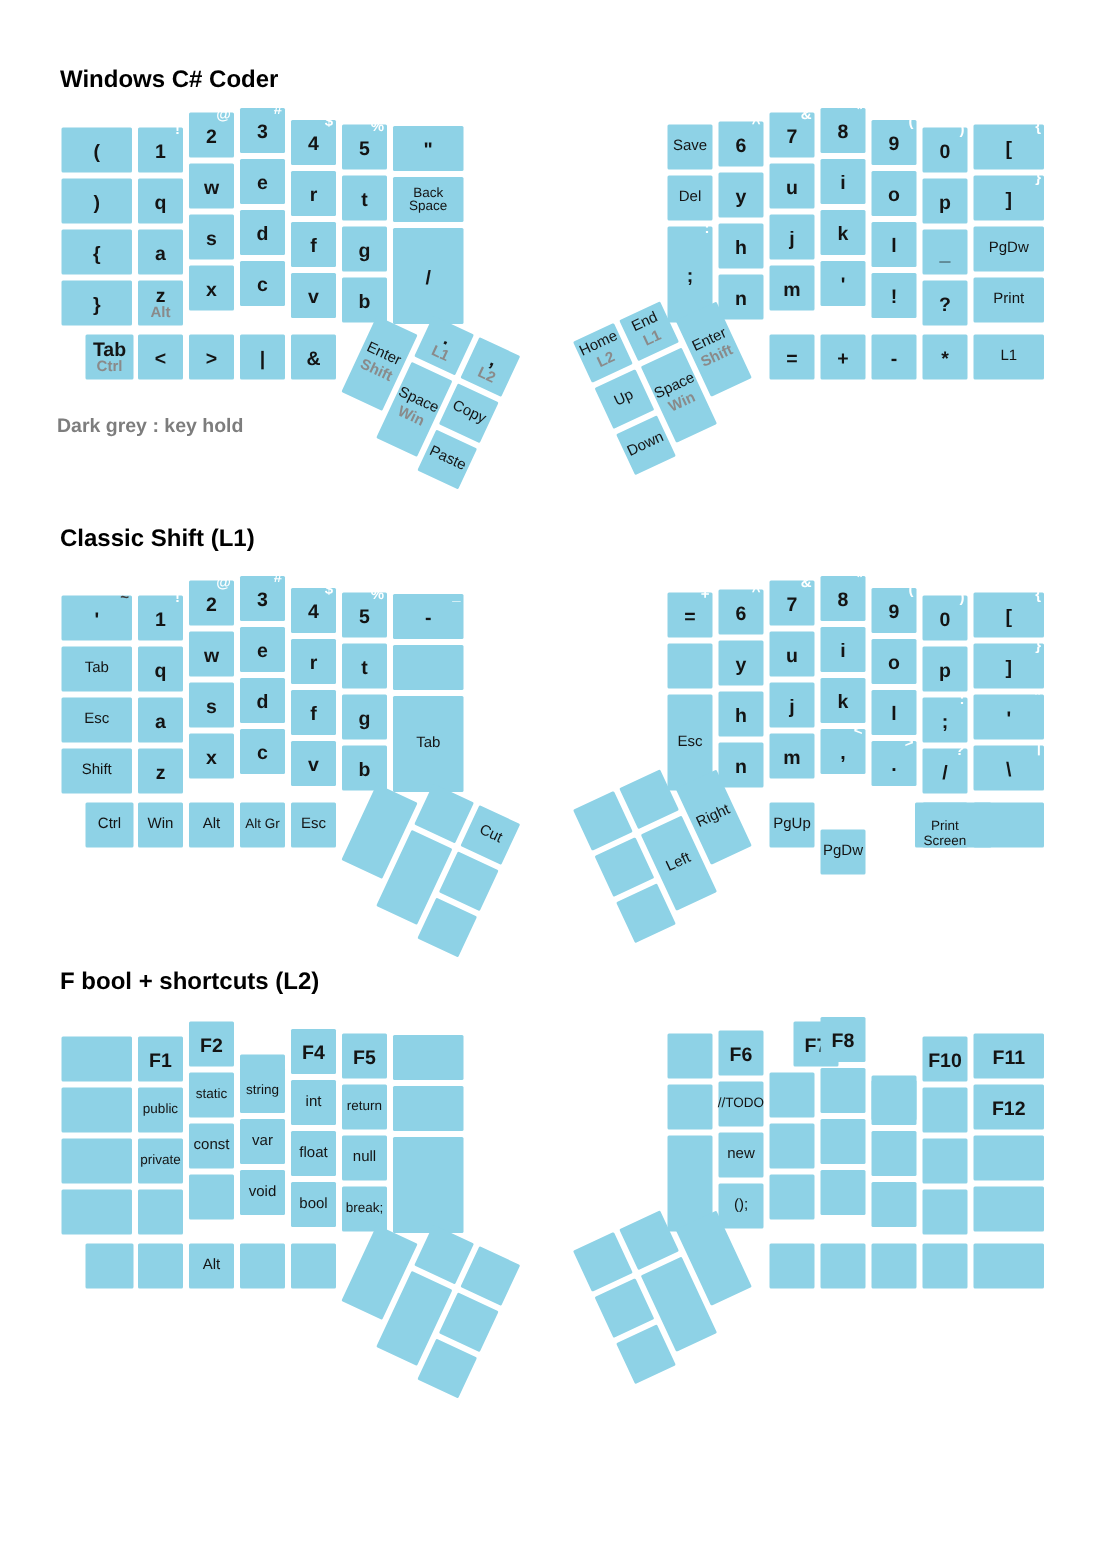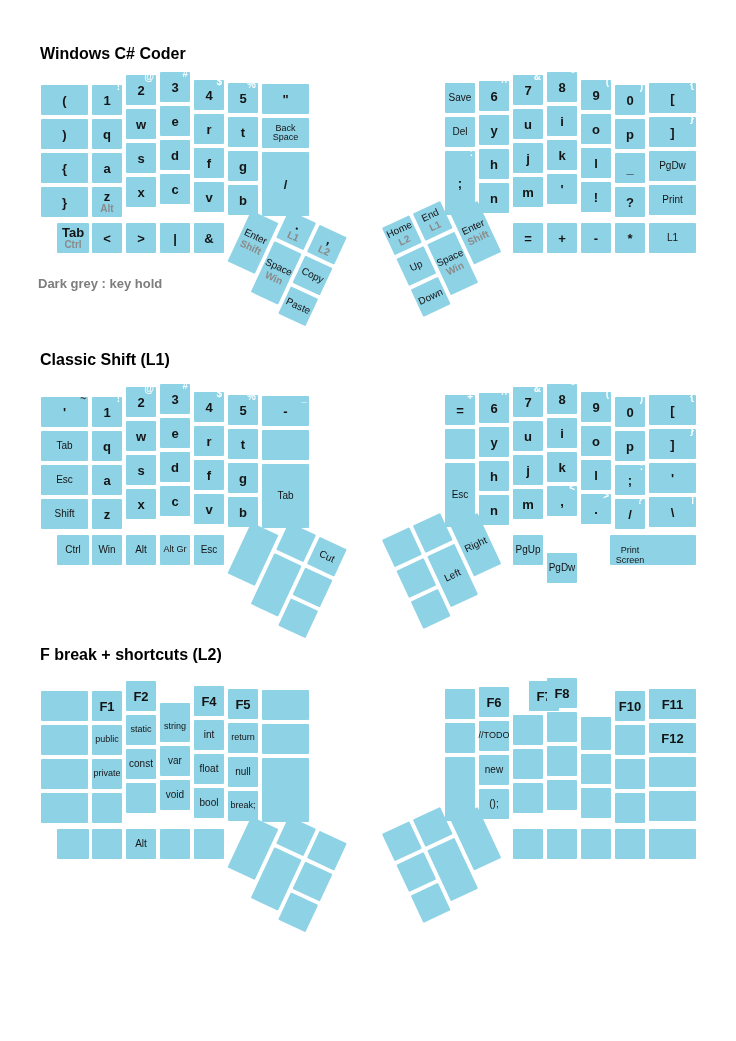--- a/index.html
+++ b/index.html
@@ -21,21 +21,21 @@
   .thumb{position:absolute;width:98px;height:98px;transform-origin:0 0;}
   .thumb .key{box-shadow:none;}
 </style>
 </head>
 <body>
 
 <div class="canvas">
   <div class="title" style="top:46px">Windows C# Coder</div>
   <div class="note" style="top:277px">Dark grey : key hold</div>
   <div class="title" style="top:352px">Classic Shift (L1)</div>
-  <div class="title" style="top:647px">F break + shortcuts (L2)</div>
+  <div class="title" style="top:647px">F bool + shortcuts (L2)</div>
   <div id="keys">
       <div class="key" style="left: 41px; top: 85px; width: 47px; height: 30px;">
         <span class="main big">(</span>
       </div>
       <div class="key" style="left: 41px; top: 119px; width: 47px; height: 30px;">
         <span class="main big">)</span>
       </div>
       <div class="key" style="left: 41px; top: 153px; width: 47px; height: 30px;">
         <span class="main big">{</span>
       </div>

